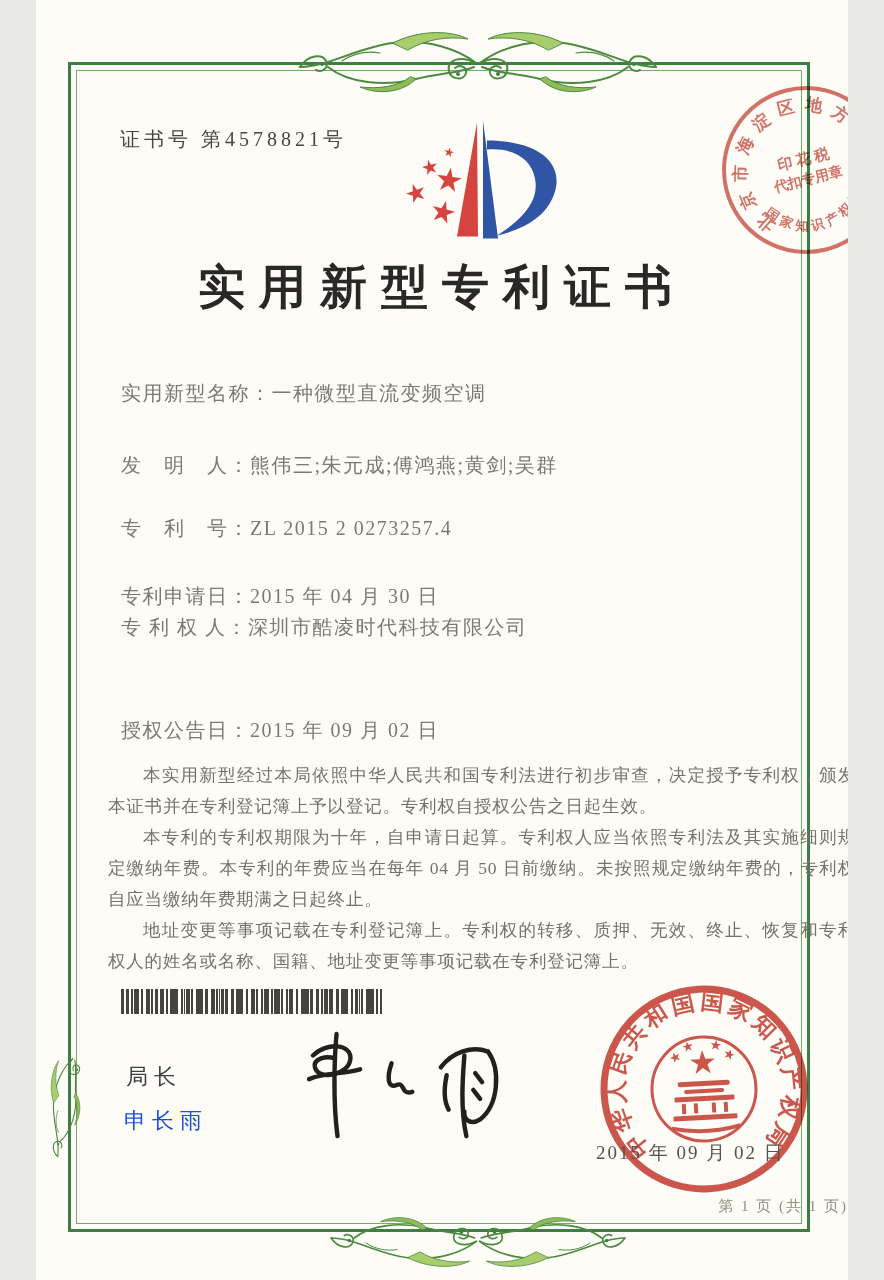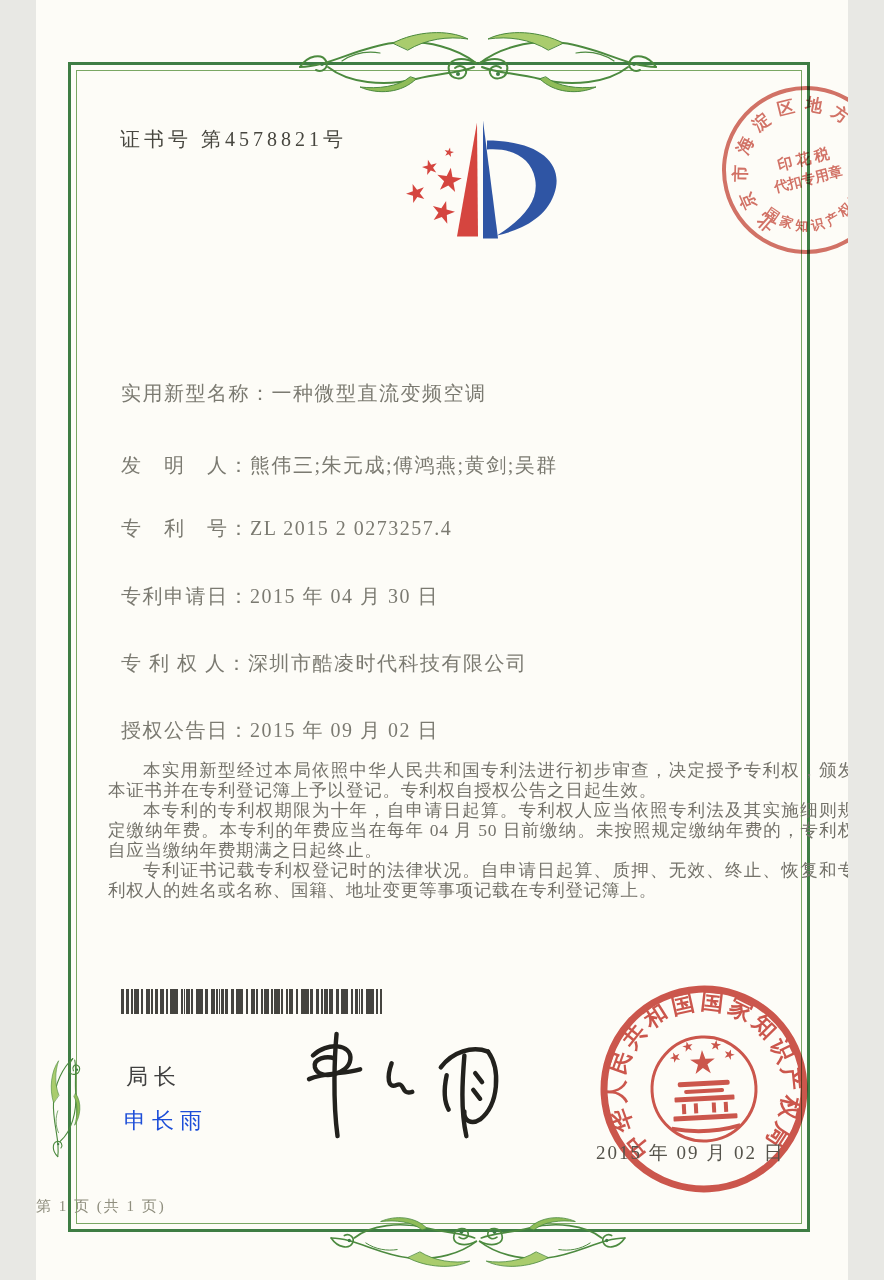--- a/index.html
+++ b/index.html
@@ -25,43 +25,43 @@
     letter-spacing:4px;color:#47463f;}
   .logo{position:absolute;left:345px;top:115px;width:215px;height:138px;}
   .title{position:absolute;left:0;right:0;top:256px;text-align:center;
     font-size:47px;font-weight:bold;letter-spacing:14px;color:#292825;}
   
   .tax-seal{position:absolute;left:682px;top:82px;width:176px;height:176px;
     opacity:.85;mix-blend-mode:multiply;transform:rotate(-14deg);}
   
   .field{position:absolute;left:85px;font-size:20px;letter-spacing:1.5px;
     color:#7b7a71;white-space:nowrap;}
-  .f1{top:380px}.f2{top:452px}.f3{top:515px}.f4{top:583px}.f5{top:650px}.f6{top:717px}
+  .f1{top:380px}.f2{top:452px}.f3{top:515px}.f4{top:583px}.f5{top:614px}.f6{top:717px}
   
   .body-text{position:absolute;left:72px;top:760px;width:748px;
-    font-size:17.5px;line-height:20px;letter-spacing:.8px;color:#74726a;
+    font-size:17.5px;line-height:31px;letter-spacing:.8px;color:#74726a;
     text-align:justify;}
   .body-text p{margin:0;text-indent:2em;}
   
   .barcode{position:absolute;left:85px;top:989px;width:261px;height:25px;opacity:.85;
     background-image:
       repeating-linear-gradient(90deg,#26251f 0 2px,transparent 2px 5px),
       repeating-linear-gradient(90deg,#26251f 0 1px,transparent 1px 7px),
       repeating-linear-gradient(90deg,#26251f 0 3px,transparent 3px 13px),
       repeating-linear-gradient(90deg,#26251f 0 1px,transparent 1px 17px);}
   .director-label{position:absolute;left:90px;top:1062px;font-size:22px;
     letter-spacing:6px;color:#404040;}
   .director-name{position:absolute;left:88px;top:1106px;font-size:22px;
     letter-spacing:6px;color:#1d4ed8;}
   .signature{position:absolute;left:235px;top:1026px;width:255px;height:118px;}
   .big-seal{position:absolute;left:561px;top:982px;width:214px;height:214px;
     opacity:.9;mix-blend-mode:multiply;transform:rotate(-3deg);}
   .seal-date{position:absolute;left:560px;top:1140px;font-size:19px;
     letter-spacing:2px;color:#55534b;z-index:5;}
-  .footer{position:absolute;left:0;right:0;top:1197px;text-align:left;
+  .footer{position:absolute;left:0;right:0;top:1197px;text-align:right;
     font-size:15px;letter-spacing:2px;color:#8f8e7e;}
   svg text{font-family:"Liberation Serif","DejaVu Serif",serif;}
 </style>
 </head>
 <body>
 
 <div class="page">
 
   <svg width="0" height="0" style="position:absolute" aria-hidden="true">
     <defs>
@@ -122,32 +122,33 @@
     <text fill="#cc5a4e" font-size="17" letter-spacing="9" font-weight="bold">
       <textPath href="#taxTop" startOffset="50%" text-anchor="middle">北京市海淀区地方税务局</textPath>
     </text>
     <text fill="#cc5a4e" font-size="13" letter-spacing="4" font-weight="bold">
       <textPath href="#taxBottom" startOffset="50%" text-anchor="middle">国家知识产权局</textPath>
     </text>
     <text x="0" y="-6" text-anchor="middle" fill="#cc5a4e" font-size="15" font-weight="bold">印 花 税</text>
     <text x="0" y="14" text-anchor="middle" fill="#cc5a4e" font-size="14" font-weight="bold">代扣专用章</text>
   </svg>
 
+  <div class="title">实用新型专利证书</div>
 
   <div class="field f1"><span>实用新型名称：</span><span>一种微型直流变频空调</span></div>
   <div class="field f2"><span>发　明　人：</span><span>熊伟三;朱元成;傅鸿燕;黄剑;吴群</span></div>
   <div class="field f3"><span>专　利　号：</span><span>ZL 2015 2 0273257.4</span></div>
   <div class="field f4"><span>专利申请日：</span><span>2015 年 04 月 30 日</span></div>
   <div class="field f5"><span>专 利 权 人：</span><span>深圳市酷凌时代科技有限公司</span></div>
   <div class="field f6"><span>授权公告日：</span><span>2015 年 09 月 02 日</span></div>
 
   <div class="body-text">
     <p>本实用新型经过本局依照中华人民共和国专利法进行初步审查，决定授予专利权，颁发本证书并在专利登记簿上予以登记。专利权自授权公告之日起生效。</p>
     <p>本专利的专利权期限为十年，自申请日起算。专利权人应当依照专利法及其实施细则规定缴纳年费。本专利的年费应当在每年 04 月 50 日前缴纳。未按照规定缴纳年费的，专利权自应当缴纳年费期满之日起终止。</p>
-    <p>专利证书记载专利权登记时的法律状况。自申请日起算、质押、无效、终止、恢复和专利权人的姓名或名称、国籍、地址变更等事项记载在专利登记簿上。</p>
+    <p>地址变更等事项记载在专利登记簿上。专利权的转移、质押、无效、终止、恢复和专利权人的姓名或名称、国籍、地址变更等事项记载在专利登记簿上。</p>
   </div>
 
   <div class="barcode"></div>
 
   <div class="director-label">局长</div>
   <div class="director-name">申长雨</div>
 
   <svg class="signature" viewBox="0 0 250 120">
     <g fill="none" stroke="#22211d" stroke-width="4.5" stroke-linecap="round">
       <path d="M62,8 C60,30 58,75 63,112"></path>

